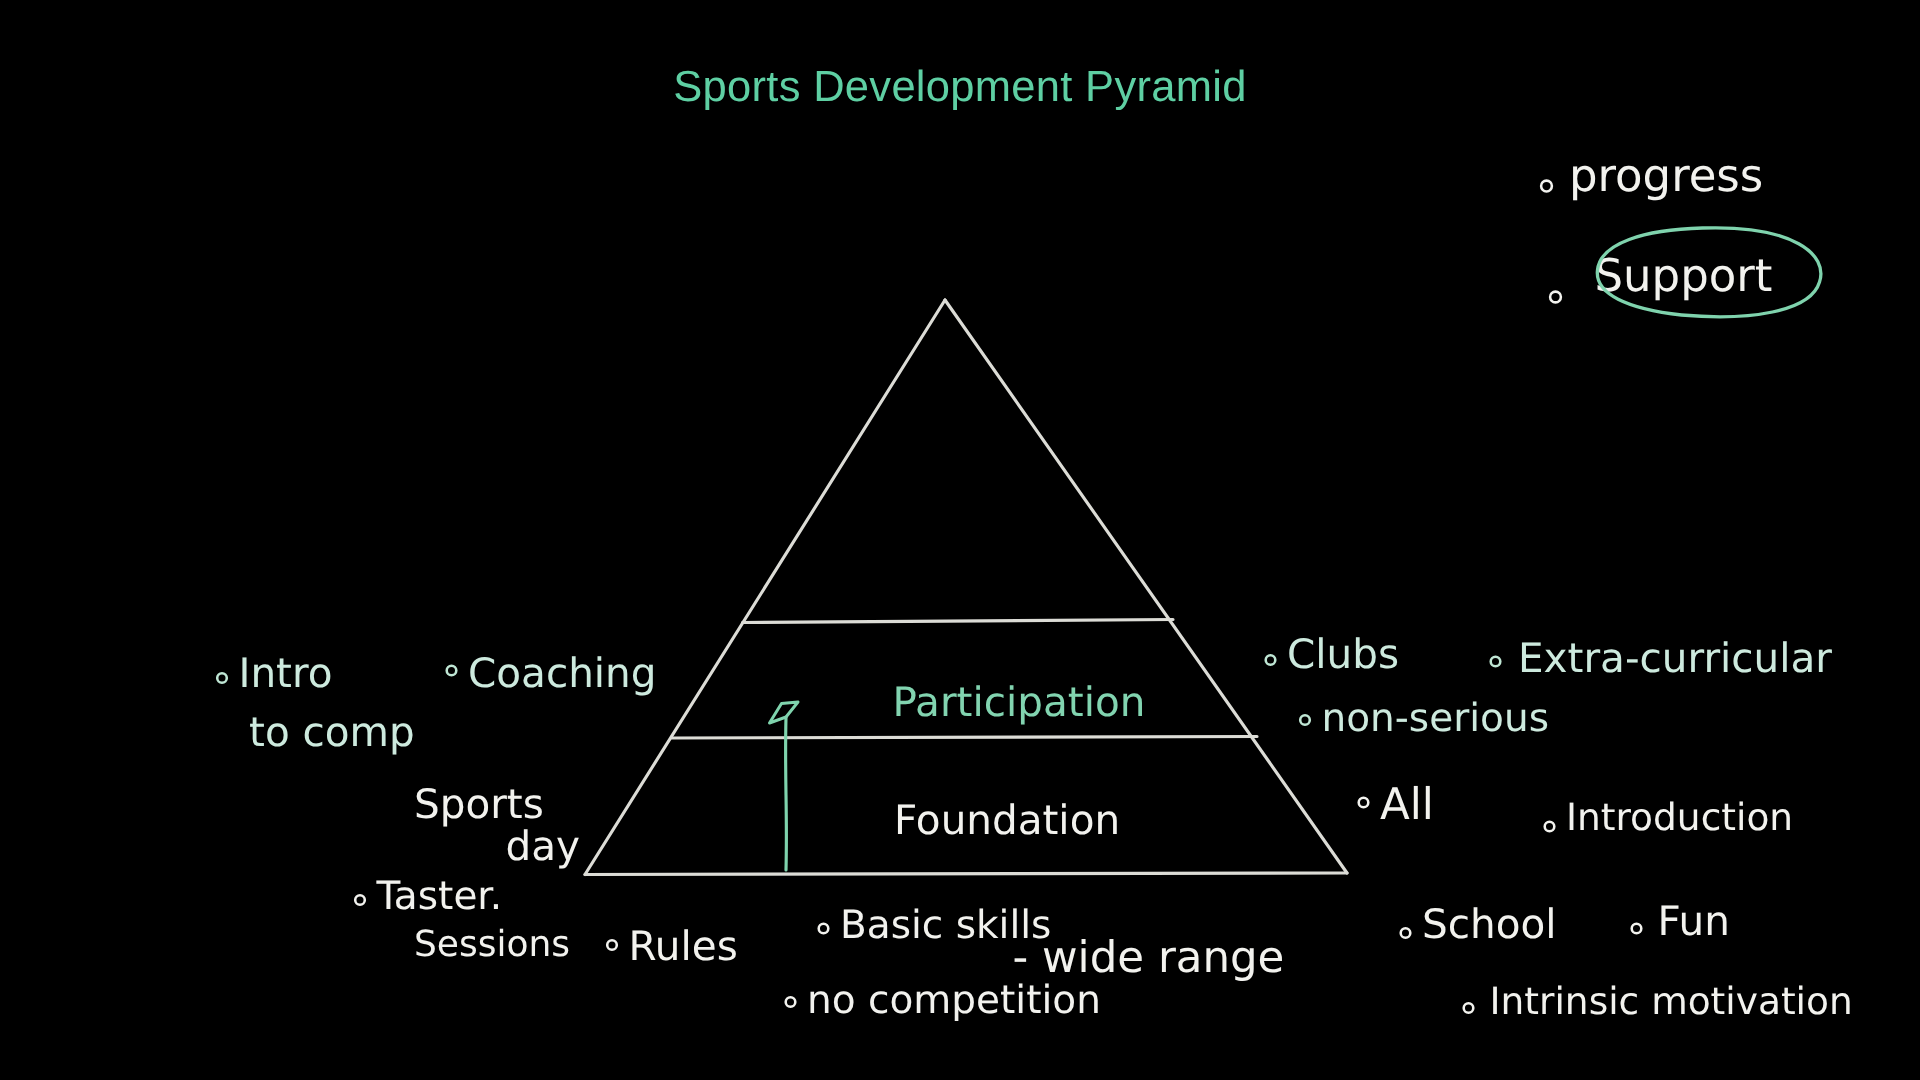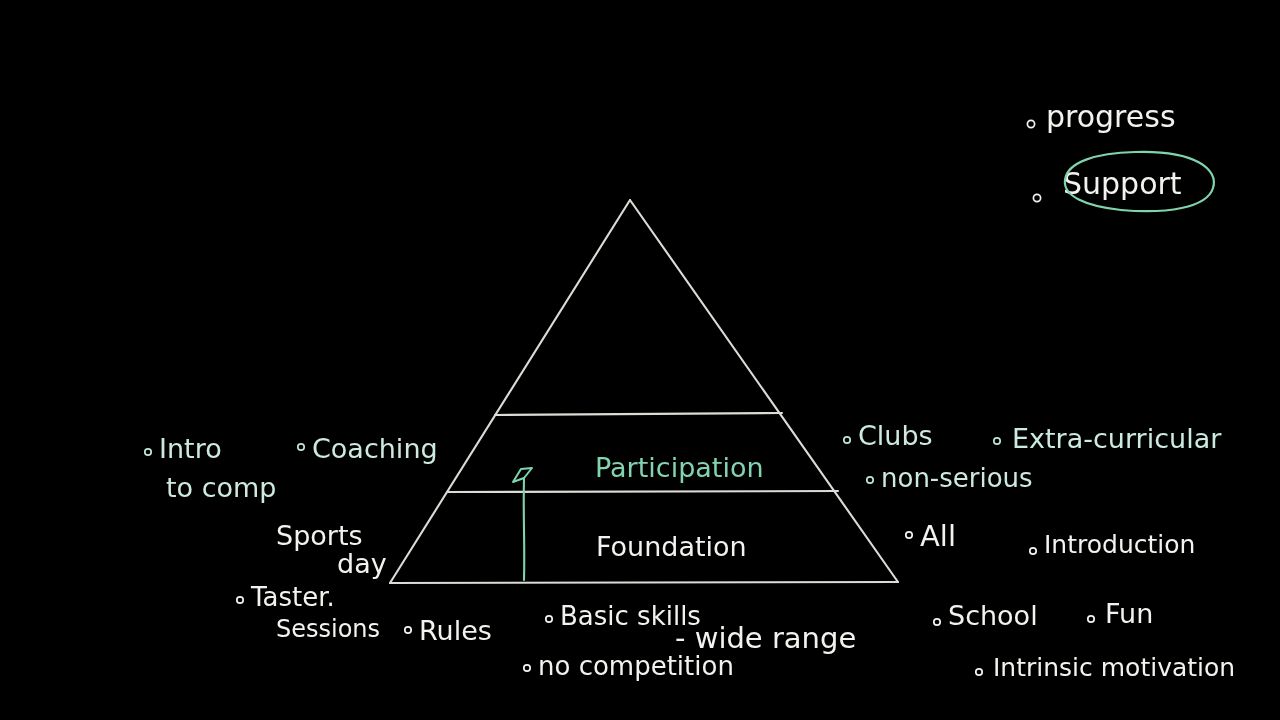--- a/index.html
+++ b/index.html
@@ -44,20 +44,21 @@
     stroke: none;
   }
   text.handtext.mint { fill: #cdeade; }
   text.handtext.green { fill: #82d4b0; }
 </style>
 </head>
 <body style="background: rgb(0, 0, 0);">
 
 <div id="stage">
 
+  <div id="title" style="color: rgb(94, 207, 163);">Sports Development Pyramid</div>
 
   <svg id="board" width="1280" height="720" viewBox="0 0 1280 720">
 
     <g>
       <path class="struct" d="M630 200 L390 583" stroke-linecap="round"></path>
       <path class="struct" d="M630 200 L898 582" stroke-linecap="round"></path>
       <path class="struct" d="M390 583 L898 582" stroke-linecap="round"></path>
       <path class="struct" d="M495 415 L782 413" stroke-linecap="round" stroke-width="1.9"></path>
       <path class="struct" d="M448 492 L838 491" stroke-linecap="round" stroke-width="1.9"></path>
     </g>

